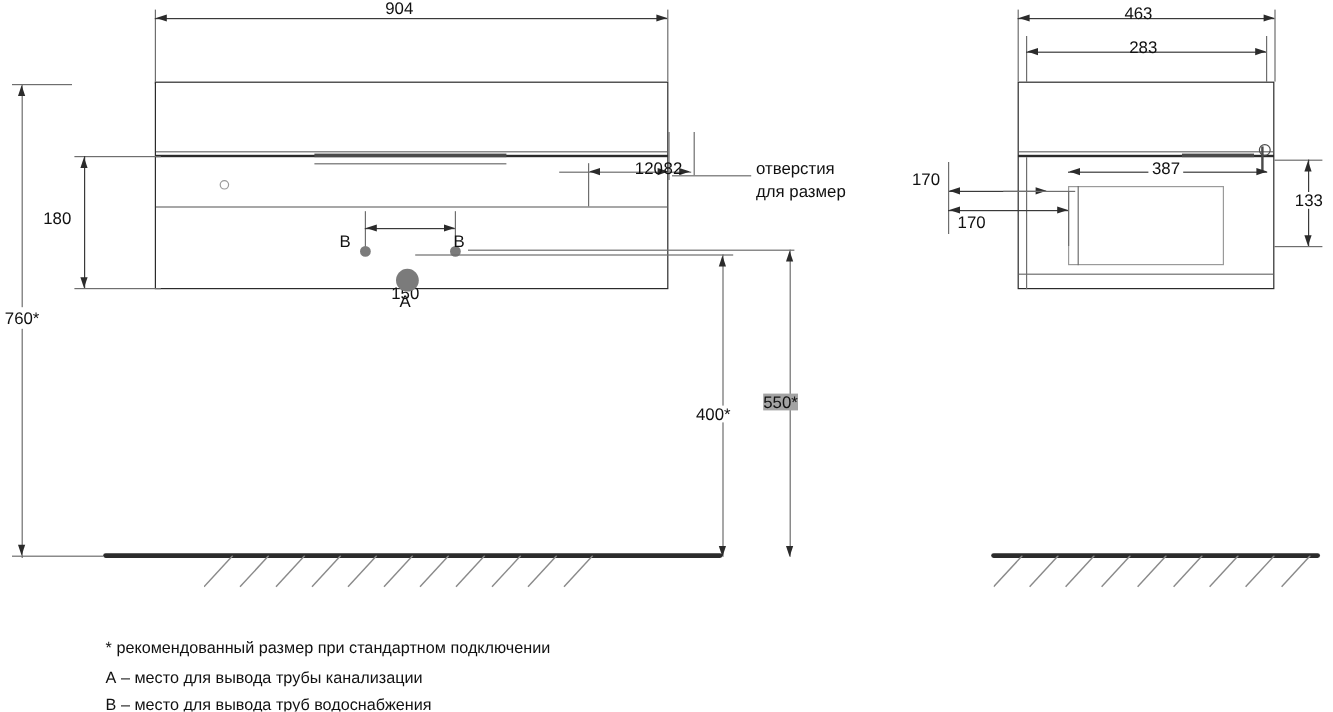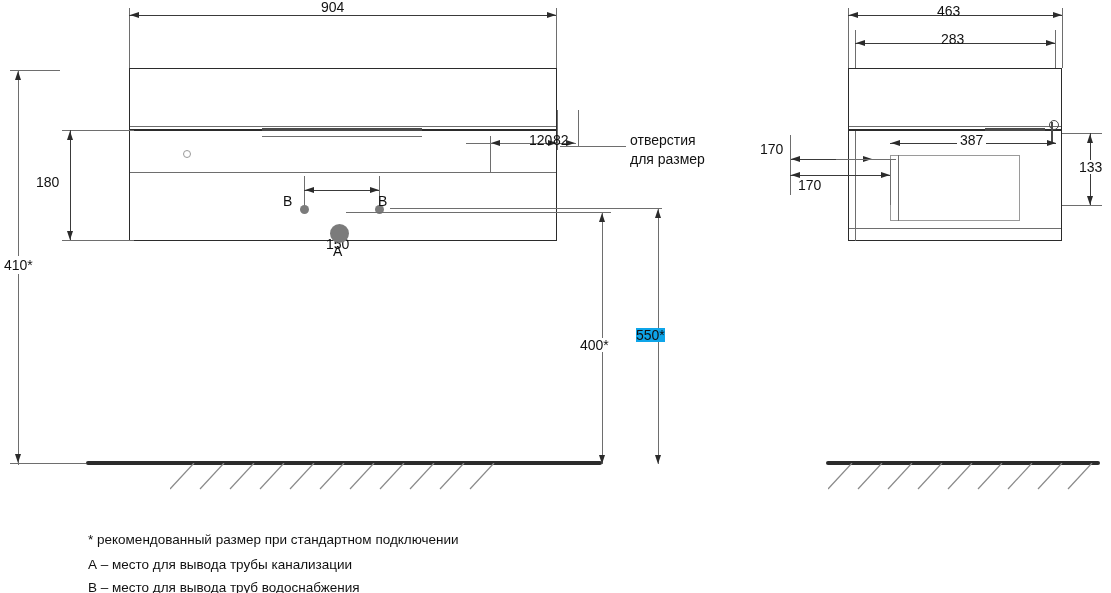--- a/index.html
+++ b/index.html
@@ -98,33 +98,33 @@
 
   <div class="lbl" style="left:630px;top:133px;">отверстия</div>
   <div class="lbl" style="left:630px;top:152px;">для размер</div>
   <div class="ln h thin" style="left:560px;top:146px;width:66px;"></div>
 
   <div class="ln v thin" style="left:18px;top:70px;height:395px;"></div>
   <div class="ln h thin" style="left:10px;top:70px;width:50px;"></div>
   <div class="ln h thin" style="left:10px;top:463px;width:76px;"></div>
   <div class="arrow ar-u" style="left:15px;top:71px;"></div>
   <div class="arrow ar-d" style="left:15px;top:454px;"></div>
-  <div class="lbl" style="left:4px;top:256px;background:#fff;padding:2px 0;">410*</div>
+  <div class="lbl" style="left:4px;top:256px;background:#fff;padding:2px 0;">760*</div>
 
   <div class="ln h thin" style="left:346px;top:212px;width:265px;"></div>
   <div class="ln v thin" style="left:602px;top:212px;height:252px;"></div>
   <div class="arrow ar-u" style="left:599px;top:213px;"></div>
   <div class="arrow ar-d" style="left:599px;top:455px;"></div>
   <div class="lbl" style="left:580px;top:338px;background:#fff;">400*</div>
 
   <div class="ln h thin" style="left:390px;top:208px;width:272px;"></div>
   <div class="ln v thin" style="left:658px;top:208px;height:256px;"></div>
   <div class="arrow ar-u" style="left:655px;top:209px;"></div>
   <div class="arrow ar-d" style="left:655px;top:455px;"></div>
-  <div class="lbl" style="left:636px;top:328px;background:#0ea5e9;">550*</div>
+  <div class="lbl" style="left:636px;top:328px;background:#a3a3a3;">550*</div>
 
   <div class="floor" style="left:86px;top:461px;width:516px;"></div>
   <svg class="hatch" style="left:170px;top:463px;" width="340" height="28">
     <g stroke="#8a8a8a" stroke-width="1.2">
       <line x1="0" y1="26" x2="24" y2="0"></line>
       <line x1="30" y1="26" x2="54" y2="0"></line>
       <line x1="60" y1="26" x2="84" y2="0"></line>
       <line x1="90" y1="26" x2="114" y2="0"></line>
       <line x1="120" y1="26" x2="144" y2="0"></line>
       <line x1="150" y1="26" x2="174" y2="0"></line>

